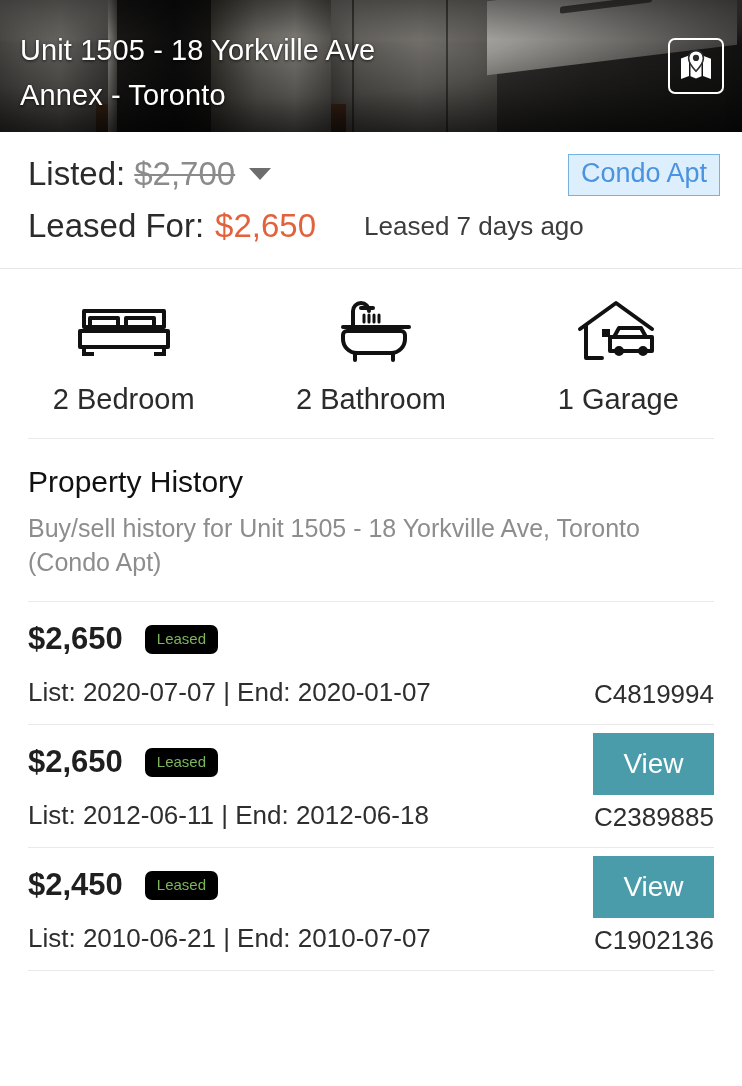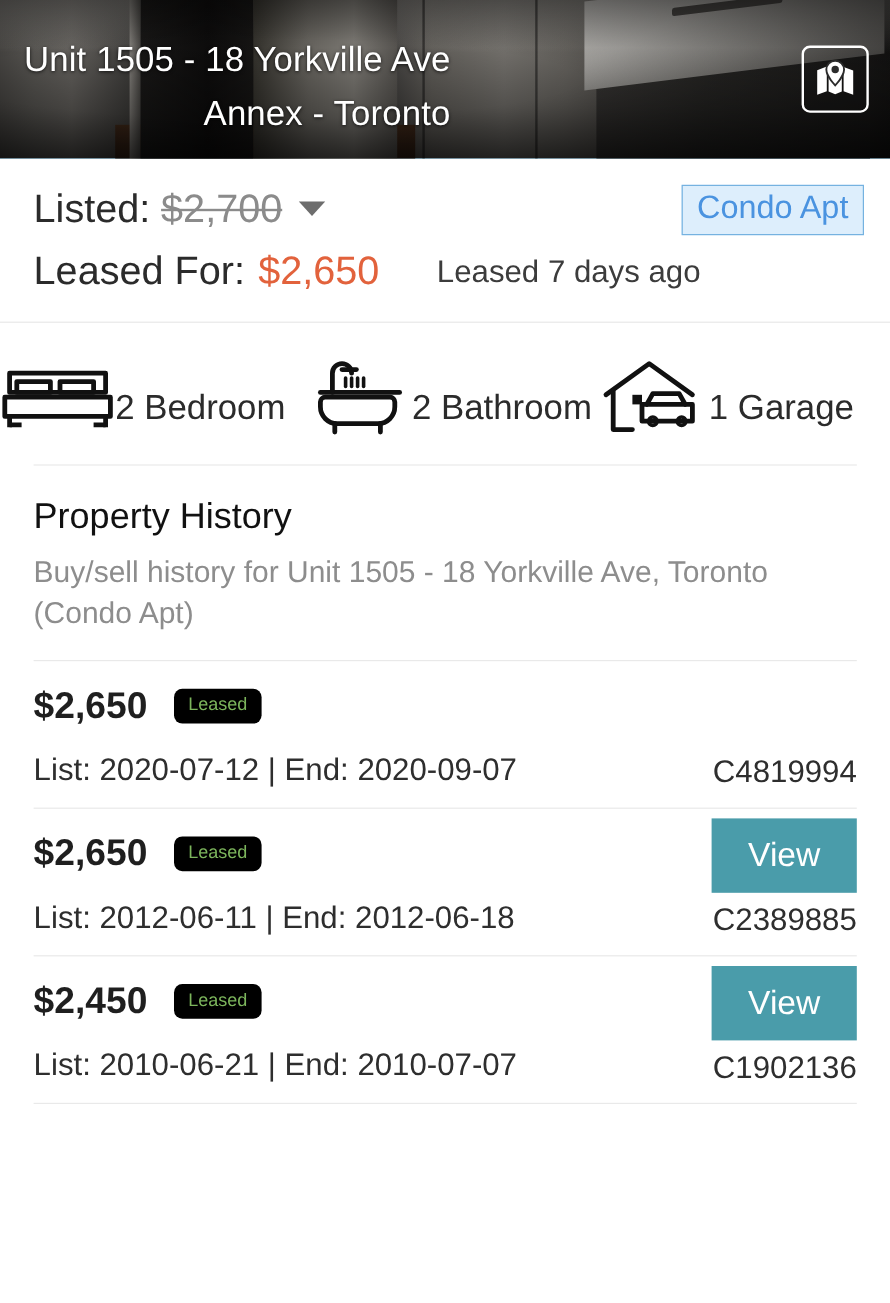--- a/index.html
+++ b/index.html
@@ -13,21 +13,20 @@
   }
   .app { width: 742px; height: 1086px; position: relative; background: #fff; }
 
   
   .hero {
     position: relative;
     width: 742px;
     height: 132px;
     overflow: hidden;
     background: #0369a1;
-    text-align: right;
   }
   .hero-photo { position: absolute; inset: 0; }
   
   .ph-base {
     position: absolute; inset: 0;
     background:
       linear-gradient(90deg,
         #4c4a47 0px, #5d5b57 28px, #6a6763 60px,
         #3a3937 118px, #1d1c1b 150px, #151414 205px,
         #131212 300px, #4a4846 330px, #67645f 360px,
@@ -114,21 +113,21 @@
     position: absolute; right: 22px; top: 22px;
     background: #ddeefc; border: 1px solid #75b2e0;
     color: #4a93e0; font-size: 27px; padding: 3px 12px 6px; margin-left: 45px;
   }
 
   .divider-full { height: 1px; background: #e8e8e8; width: 100%; }
   .divider-inset { height: 1px; background: #e9e9e9; margin: 0 28px; }
 
   
   .stats { display: flex; padding: 28px 0 22px; }
-  .stat { flex: 1; display: flex; flex-direction: row; align-items: center; }
+  .stat { flex: 1; display: flex; flex-direction: column; align-items: center; }
   .stat-ico { height: 68px; display: flex; align-items: flex-end; justify-content: center; }
   .stat-lbl { margin-top: 18px; font-size: 29px; color: #2b2b2b; }
 
   
   .hist { padding: 26px 28px 0; }
   .hist-title { font-size: 30px; font-weight: 400; color: #111; }
   .hist-sub {
     margin-top: 12px; font-size: 25px; line-height: 34px;
     color: #8d8d8d; max-width: 660px;
   }
@@ -275,21 +274,21 @@
 
     <div class="hist-list">
 
       <div class="divider-inset" style="margin:0"></div>
       <div class="hrow">
         <div class="hrow-top">
           <span class="hprice">$2,650</span>
           <span class="status-pill">Leased</span>
         </div>
         <div class="hrow-bot">
-          <span class="hdates">List: 2020-07-12 | End: 2020-09-07</span>
+          <span class="hdates">List: 2020-07-07 | End: 2020-01-07</span>
         </div>
         <div class="hmls">C4819994</div>
 
       </div>
 
       <div class="divider-inset" style="margin:0"></div>
       <div class="hrow">
         <div class="hrow-top">
           <span class="hprice">$2,650</span>
           <span class="status-pill">Leased</span>

